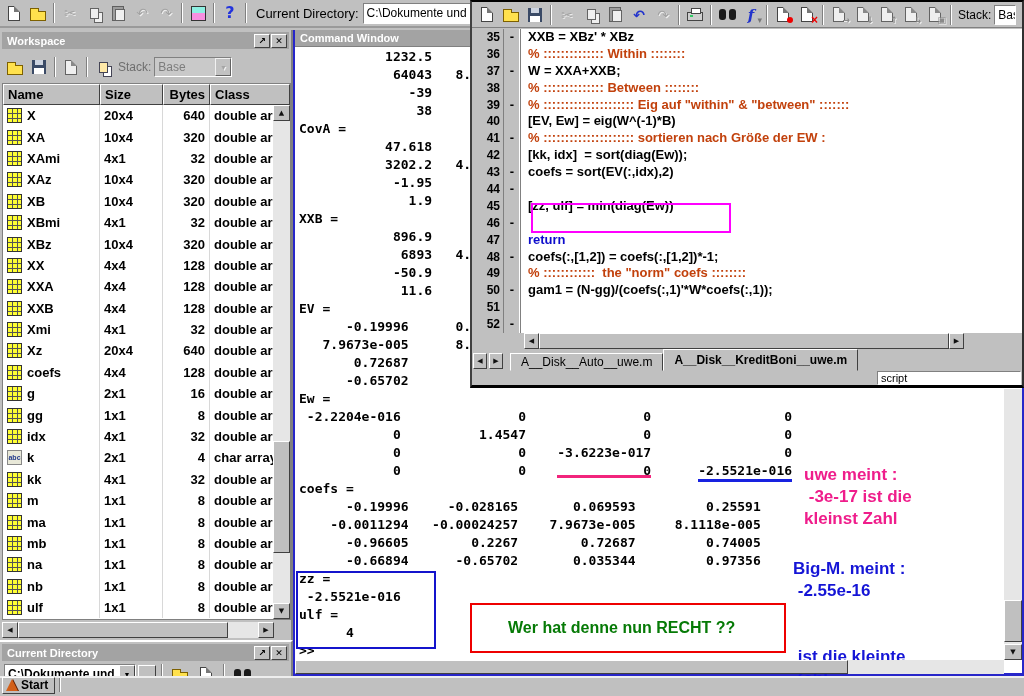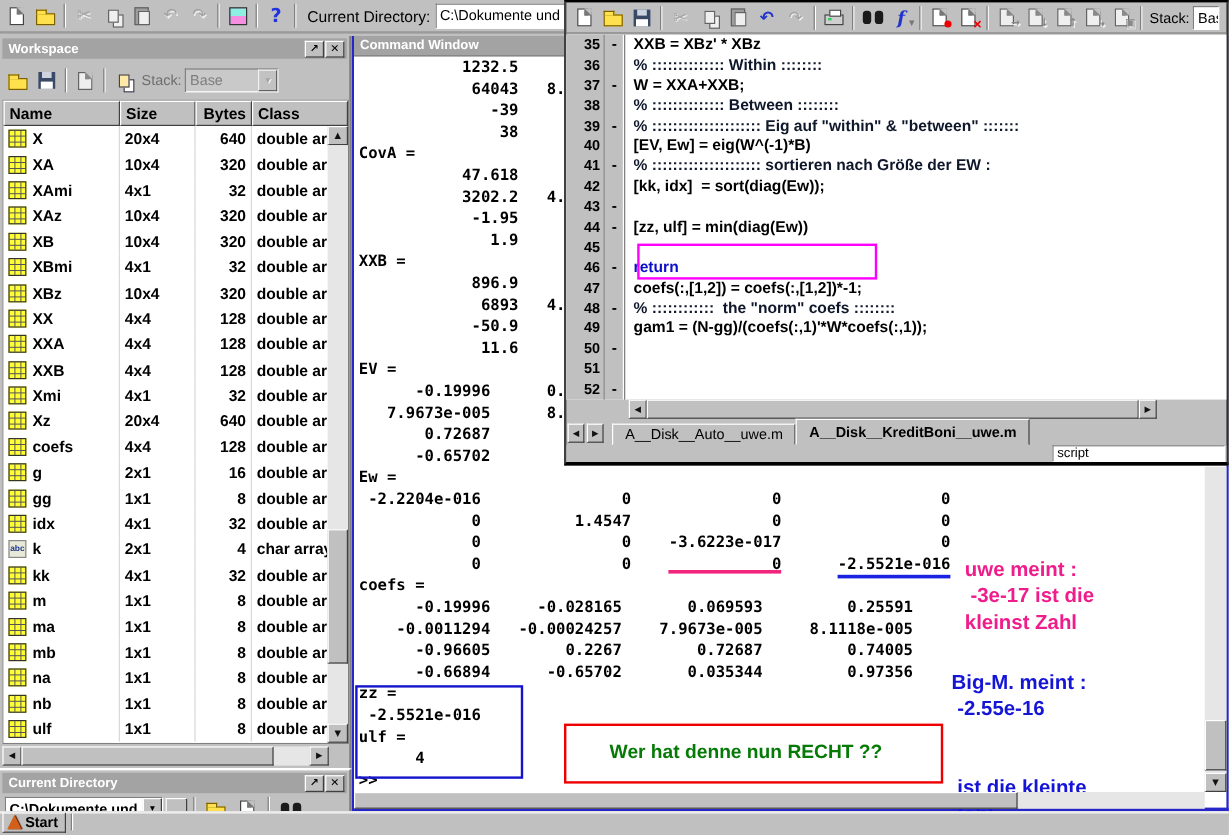--- a/index.html
+++ b/index.html
@@ -100,21 +100,21 @@
   #editor{position:absolute;left:470px;top:0;width:554px;height:388px;background:#c0c0c0;z-index:10;
           border-top:2px solid #000;border-left:2px solid #404040;border-right:2px solid #303030;border-bottom:3px solid #000}
   #ed-toolbar{height:26px;border-bottom:1px solid #808080}
   #ed-codearea{position:absolute;left:0;top:27px;width:550px;height:304px;background:#fff;display:flex}
   #ed-gutter{width:32px;background:#c0c0c0;border-right:1px solid #808080}
   #ed-marks{width:17px;background:#c0c0c0;border-right:1px solid #808080;box-shadow:inset -1px 0 0 #fff}
   #ed-code{flex:1;overflow:hidden;padding-left:7px}
   .ed-ln{height:16.9px;font:bold 12px/16.9px "Liberation Sans",sans-serif;text-align:right;padding-right:3px;color:#000}
   .ed-mk{height:16.9px;font:bold 13px/16.9px "Liberation Sans",sans-serif;text-align:center;color:#000}
   .ed-cl{height:16.9px;font:bold 13px/16.9px "Liberation Sans",sans-serif;white-space:pre;color:#000}
-  .sx-comment{color:#0f172a}.sx-key{color:#0d0dcc}.sx-code{color:#000}
+  .sx-comment{color:#c2410c}.sx-key{color:#0d0dcc}.sx-code{color:#000}
   #ed-hscroll{position:absolute;left:52px;top:331px;width:440px;height:16px}
   #ed-tabs{position:absolute;left:0;top:347px;width:550px;height:22px;display:flex;align-items:flex-end}
   .tabnav{width:14px;height:16px;margin:0 1px 2px 1px;font-size:7px}
   .tab{height:18px;background:#c0c0c0;border:1px solid;border-color:#fff #404040 #c0c0c0 #fff;
        font:12px "Liberation Sans",sans-serif;display:flex;align-items:center;padding:0 10px;white-space:nowrap}
   .tab.active{height:22px;border-bottom-color:#c0c0c0;font-weight:bold}
   #ed-status{position:absolute;left:0;top:369px;width:550px;height:14px;background:#c0c0c0}
   #ed-script{position:absolute;left:405px;top:0;right:1px;height:14px;background:#fff;
              border:1px solid;border-color:#808080 #fff #fff #808080;
              font:11px/12px "Liberation Sans",sans-serif;padding-left:3px}
@@ -645,20 +645,21 @@
       </div>
     <div id="ed-code">
         <div class="ed-cl"><span class="sx-code">XXB = XBz' * XBz</span></div>
         <div class="ed-cl"><span class="sx-comment">% :::::::::::::: Within ::::::::</span></div>
         <div class="ed-cl"><span class="sx-code">W = XXA+XXB;</span></div>
         <div class="ed-cl"><span class="sx-comment">% :::::::::::::: Between ::::::::</span></div>
         <div class="ed-cl"><span class="sx-comment">% ::::::::::::::::::::: Eig auf "within" &amp; "between" :::::::</span></div>
         <div class="ed-cl"><span class="sx-code">[EV, Ew] = eig(W^(-1)*B)</span></div>
         <div class="ed-cl"><span class="sx-comment">% ::::::::::::::::::::: sortieren nach Größe der EW :</span></div>
         <div class="ed-cl"><span class="sx-code">[kk, idx]  = sort(diag(Ew));</span></div>
+        <div class="ed-cl"><span class="sx-code">coefs = sort(EV(:,idx),2)</span></div>
         <div class="ed-cl"><span class="sx-code"></span></div>
         <div class="ed-cl"><span class="sx-code">[zz, ulf] = min(diag(Ew))</span></div>
         <div class="ed-cl"><span class="sx-code"></span></div>
         <div class="ed-cl"><span class="sx-key">return</span></div>
         <div class="ed-cl"><span class="sx-code">coefs(:,[1,2]) = coefs(:,[1,2])*-1;</span></div>
         <div class="ed-cl"><span class="sx-comment">% ::::::::::::  the "norm" coefs ::::::::</span></div>
         <div class="ed-cl"><span class="sx-code">gam1 = (N-gg)/(coefs(:,1)'*W*coefs(:,1));</span></div>
       </div>
   </div>
   <div id="ed-hscroll">

